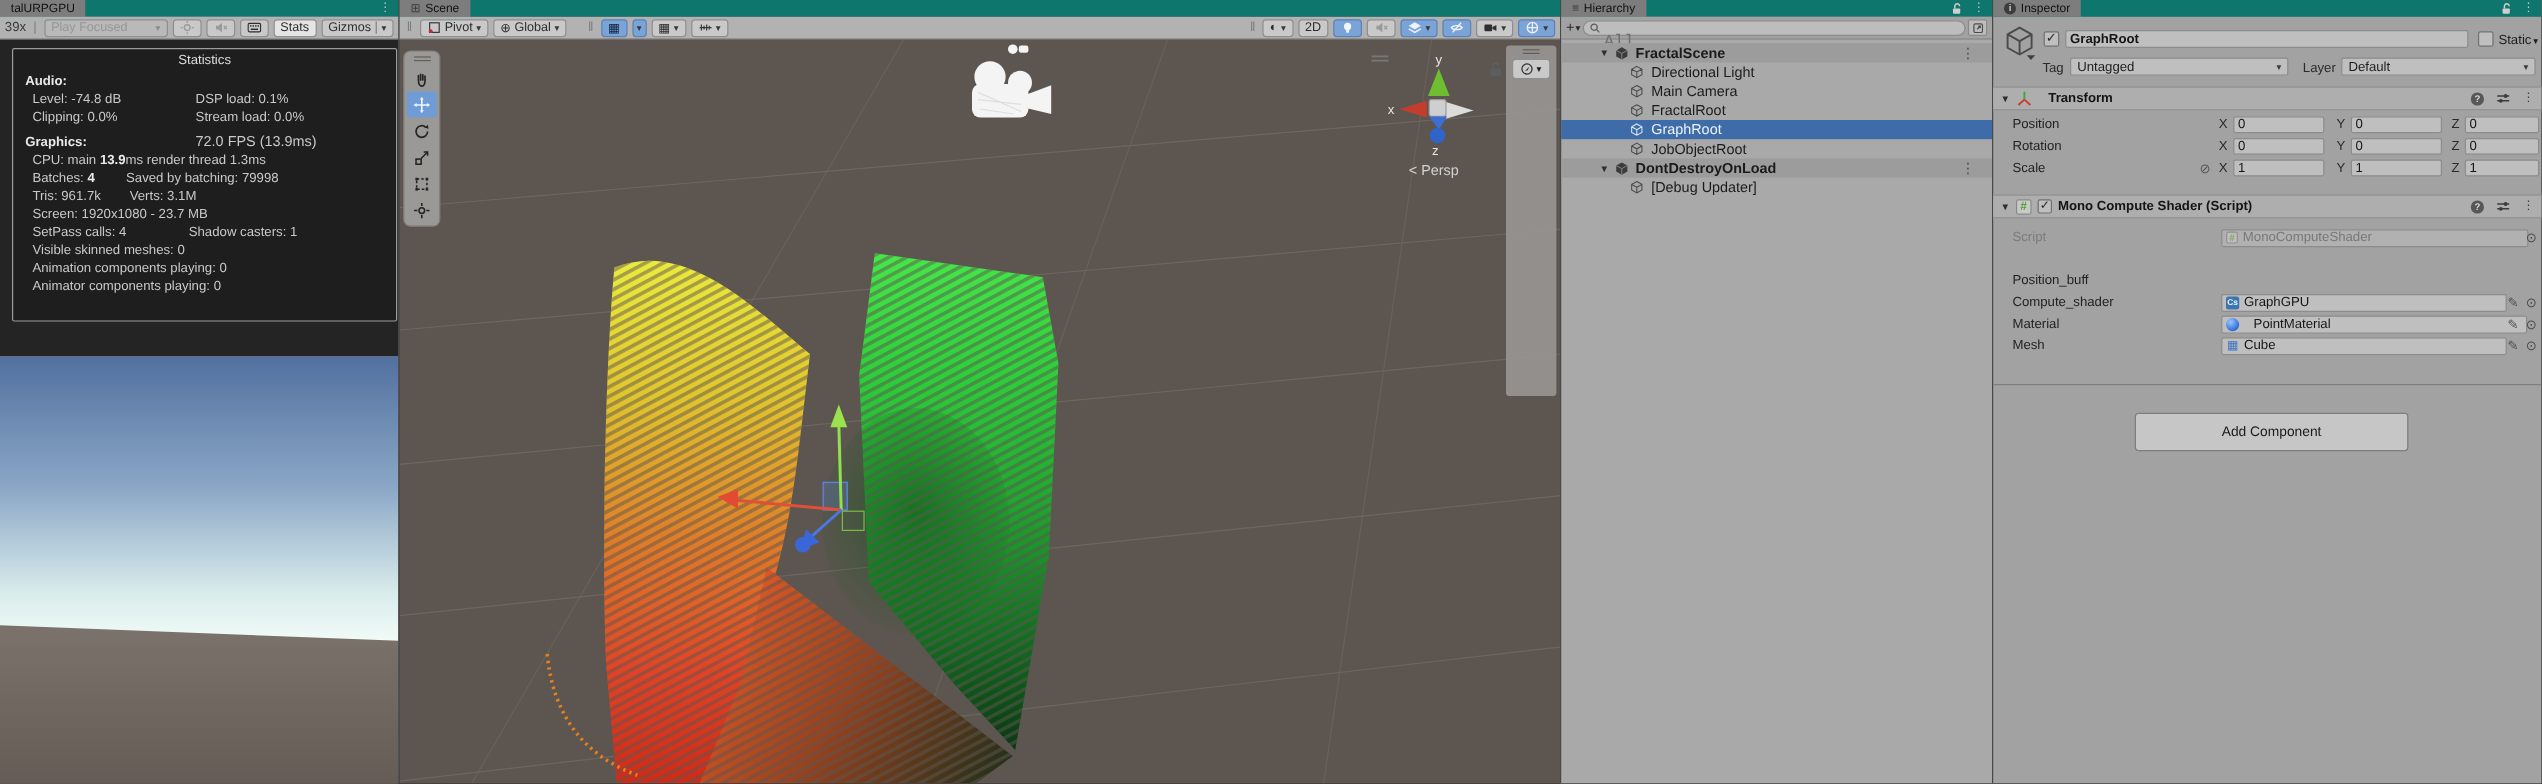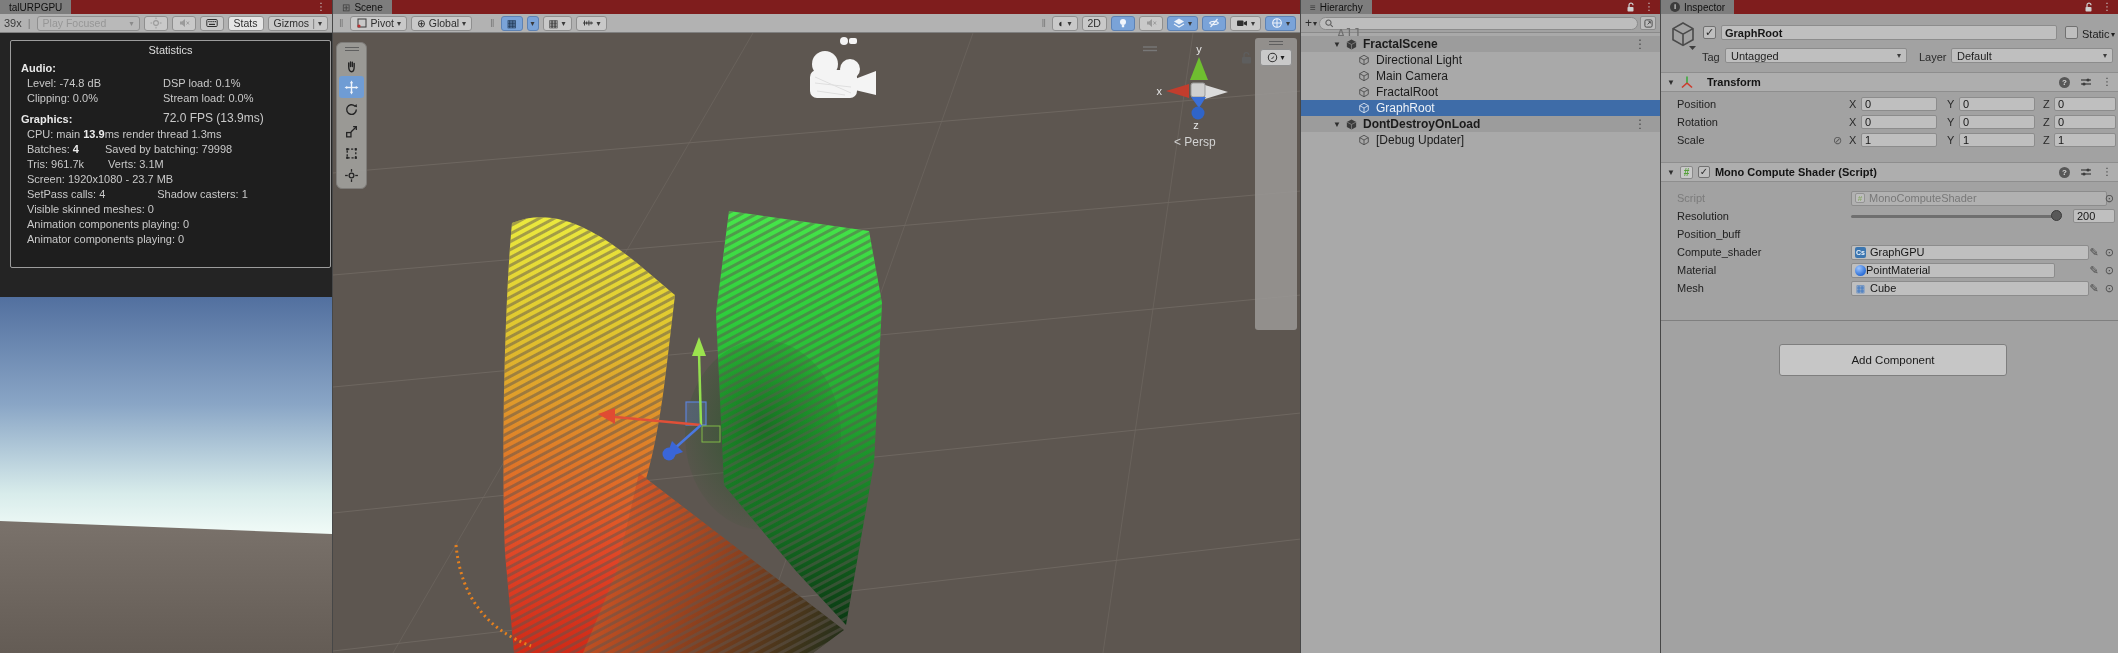--- a/index.html
+++ b/index.html
@@ -4,21 +4,21 @@
 <style>
   * { margin:0; padding:0; box-sizing:border-box; }
   html,body { background:#3a3a3a; }
   #root {
     position:relative; width:2118px; height:653px; overflow:hidden;
     font-family:"Liberation Sans", sans-serif; font-size:11px; color:#1c1c1c;
     user-select:none;
   }
   .pane { position:absolute; top:0; height:653px; }
   
-  .tabbar { position:absolute; left:0; right:0; top:0; height:14px; background:#7f1d1d; display:flex; align-items:stretch; }
+  .tabbar { position:absolute; left:0; right:0; top:0; height:14px; background:#0f766e; display:flex; align-items:stretch; }
   .tab { display:flex; align-items:center; gap:4px; padding:0 9px; background:#7d7d7d; color:#101010; font-size:10px; white-space:nowrap; }
   .tabbar .bar-right { margin-left:auto; display:flex; align-items:center; gap:8px; padding-right:6px; color:#cfcfcf; }
   .kebab { color:#c9c9c9; font-size:10px; line-height:10px; }
   
   .toolbar { position:absolute; left:0; right:0; top:14px; height:19px; background:#b2b2b2; border-bottom:1px solid #7f7f7f; display:flex; align-items:center; gap:4px; padding:0 4px; font-size:11px; color:#2e2e2e; }
   .tb-btn { height:15px; display:inline-flex; align-items:center; gap:3px; padding:0 5px; background:#c9c9c9; border:1px solid #8f8f8f; border-radius:3px; font-size:10.5px; }
   .tb-btn.active { background:#7aa3d8; border-color:#5d82b4; color:#10243c; }
   .tb-btn.lit { background:#e5e5e5; }
   .tb-btn.dim { color:#969696; }
   .tb-btn .dd { font-size:8px; color:#3a3a3a; }
@@ -531,20 +531,26 @@
             <path d="M7 1.5 12 4.3 V9.7 L7 12.5 2 9.7 V4.3z M2 4.3 7 7 12 4.3 M7 7 V12.5" fill="none" stroke="#494949" stroke-width="1"></path>
           </svg>
         <span class="h-label" style="left:75px;">FractalRoot</span>
       </div>
       <div class="h-row selected">
         <svg class="h-ico" style="left:57px;" width="12" height="12" viewBox="0 0 14 14">
             <path d="M7 1.5 12 4.3 V9.7 L7 12.5 2 9.7 V4.3z M2 4.3 7 7 12 4.3 M7 7 V12.5" fill="none" stroke="#dfe7f2" stroke-width="1"></path>
           </svg>
         <span class="h-label" style="left:75px;">GraphRoot</span>
       </div>
+      <div class="h-row">
+        <svg class="h-ico" style="left:57px;" width="12" height="12" viewBox="0 0 14 14">
+            <path d="M7 1.5 12 4.3 V9.7 L7 12.5 2 9.7 V4.3z M2 4.3 7 7 12 4.3 M7 7 V12.5" fill="none" stroke="#494949" stroke-width="1"></path>
+          </svg>
+        <span class="h-label" style="left:75px;">JobObjectRoot</span>
+      </div>
       <div class="h-row scene-row">
         <span class="h-fold">▼</span>
         <svg class="h-ico" style="left:44px;" width="13" height="13" viewBox="0 0 14 14">
             <path d="M7 1.5 12 4.3 V9.7 L7 12.5 2 9.7 V4.3z" fill="#3b3b3b"></path>
             <path d="M2 4.3 7 7 12 4.3 M7 7 V12.5" stroke="#8b8b8b" stroke-width="0.8" fill="none"></path>
           </svg>
         <span class="h-label" style="left:62px;">DontDestroyOnLoad</span>
         <span class="h-kebab">⋮</span>
       </div>
       <div class="h-row">
@@ -664,46 +670,40 @@
 
       <div class="i-row" style="top:176px;">
         <span class="i-label dim">Script</span>
         <div class="i-field" style="position:absolute;left:190px;width:256px;background:#b1b1b1;color:#787878;display:flex;align-items:center;gap:4px;">
           <span style="width:10px;height:10px;background:#bdbdbd;border:1px solid #939393;border-radius:2px;color:#8aa86a;font-weight:bold;font-size:8px;line-height:9px;text-align:center;flex:none;">#</span>
           <span>MonoComputeShader</span>
         </div>
         <span class="row-icons">⊙</span>
       </div>
 
-      <div class="i-row" style="top:194px;">
-        <span class="i-label">Resolution</span>
-        <div class="slider-track" style="left:190px;width:208px;"></div>
-        <div class="slider-knob" style="left:390px;"></div>
-        <input class="i-field axis-in" style="left: 412px; width: 42px;" readonly="" value="200">
-      </div>
 
       <div class="i-row" style="top:212px;">
         <span class="i-label">Position_buff</span>
       </div>
 
       <div class="i-row" style="top:230px;">
         <span class="i-label">Compute_shader</span>
         <div class="i-field" style="position:absolute;left:190px;width:238px;display:flex;align-items:center;gap:4px;">
           <span class="obj-ico" style="background:#3c76b0;color:#eaf2fa;font-size:7px;font-weight:bold;">Cs</span>
           <span>GraphGPU</span>
         </div>
         <span class="row-icons">
             <span>✎</span>
             <span>⊙</span>
           </span>
       </div>
 
       <div class="i-row" style="top:248px;">
         <span class="i-label">Material</span>
-        <div class="i-field" style="position:absolute;left:190px;width:204px;display:flex;align-items:center;gap:0;">
+        <div class="i-field" style="position:absolute;left:190px;width:255px;display:flex;align-items:center;gap:12px;">
           <span class="obj-ico" style="border-radius:50%;background:radial-gradient(circle at 35% 30%, #9cc4ff, #2d6fd6 70%);"></span>
           <span>PointMaterial</span>
         </div>
         <span class="row-icons">
             <span>✎</span>
             <span>⊙</span>
           </span>
       </div>
 
       <div class="i-row" style="top:266px;">

